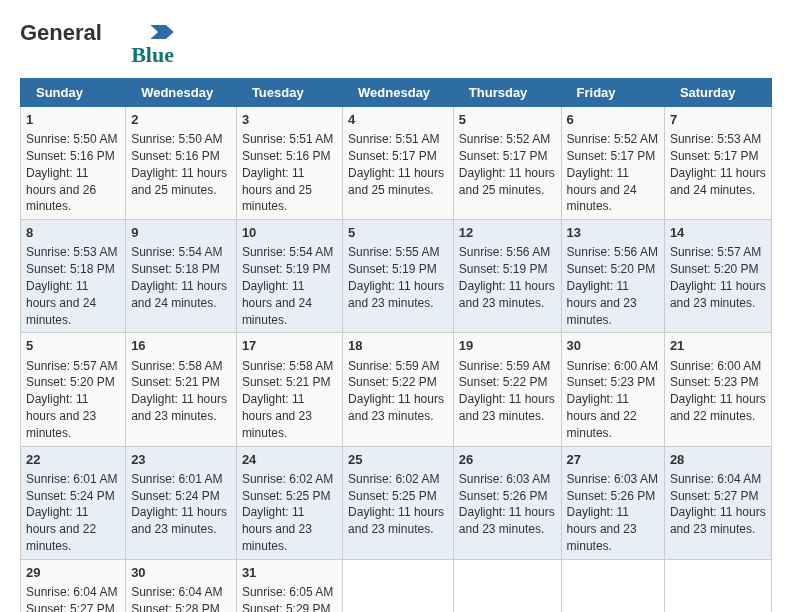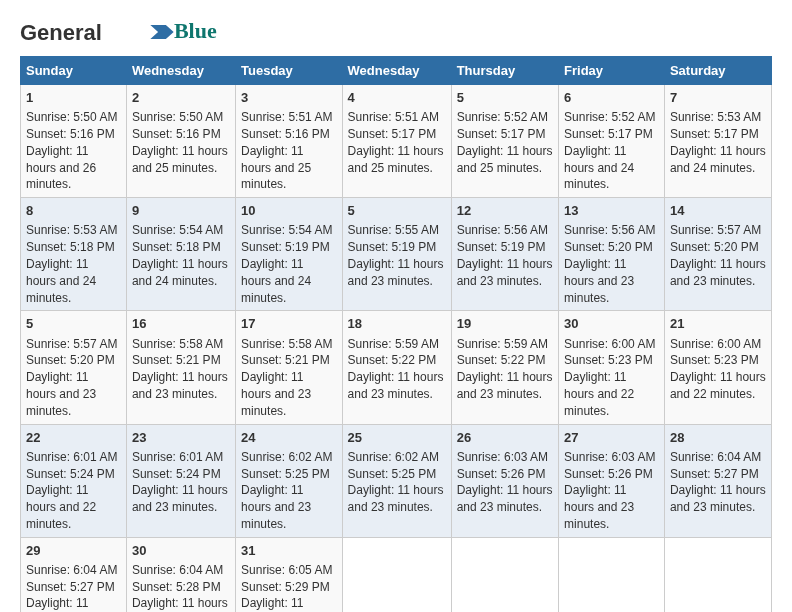--- a/index.html
+++ b/index.html
@@ -11,22 +11,22 @@
       padding: 20px;
     }
     .header-area {
       display: flex;
       justify-content: space-between;
       align-items: flex-start;
       margin-bottom: 10px;
     }
     .logo {
       display: flex;
-      flex-direction: row;
-      align-items: center;
+      flex-direction: column;
+      align-items: flex-end;
     }
     .logo-arrow {
       width: 24px;
       height: 14px;
       margin-left: 48px;
       margin-top: -2px;
     }
     .title-area {
       text-align: right;
     }
@@ -41,21 +41,21 @@
     }
     table {
       width: 100%;
       border-collapse: collapse;
       font-size: 11px;
     }
     thead tr th {
       background-color: #2e6da4;
       color: #fff;
       text-align: left;
-      padding: 6px 5px;
+      padding: 6px 15px;
       font-size: 13px;
       font-weight: bold;
       border: 1px solid #2e6da4;
     }
     tbody tr td {
       border: 1px solid #ccc;
       vertical-align: top;
       padding: 4px 5px;
       color: #333;
       line-height: 1.4;

